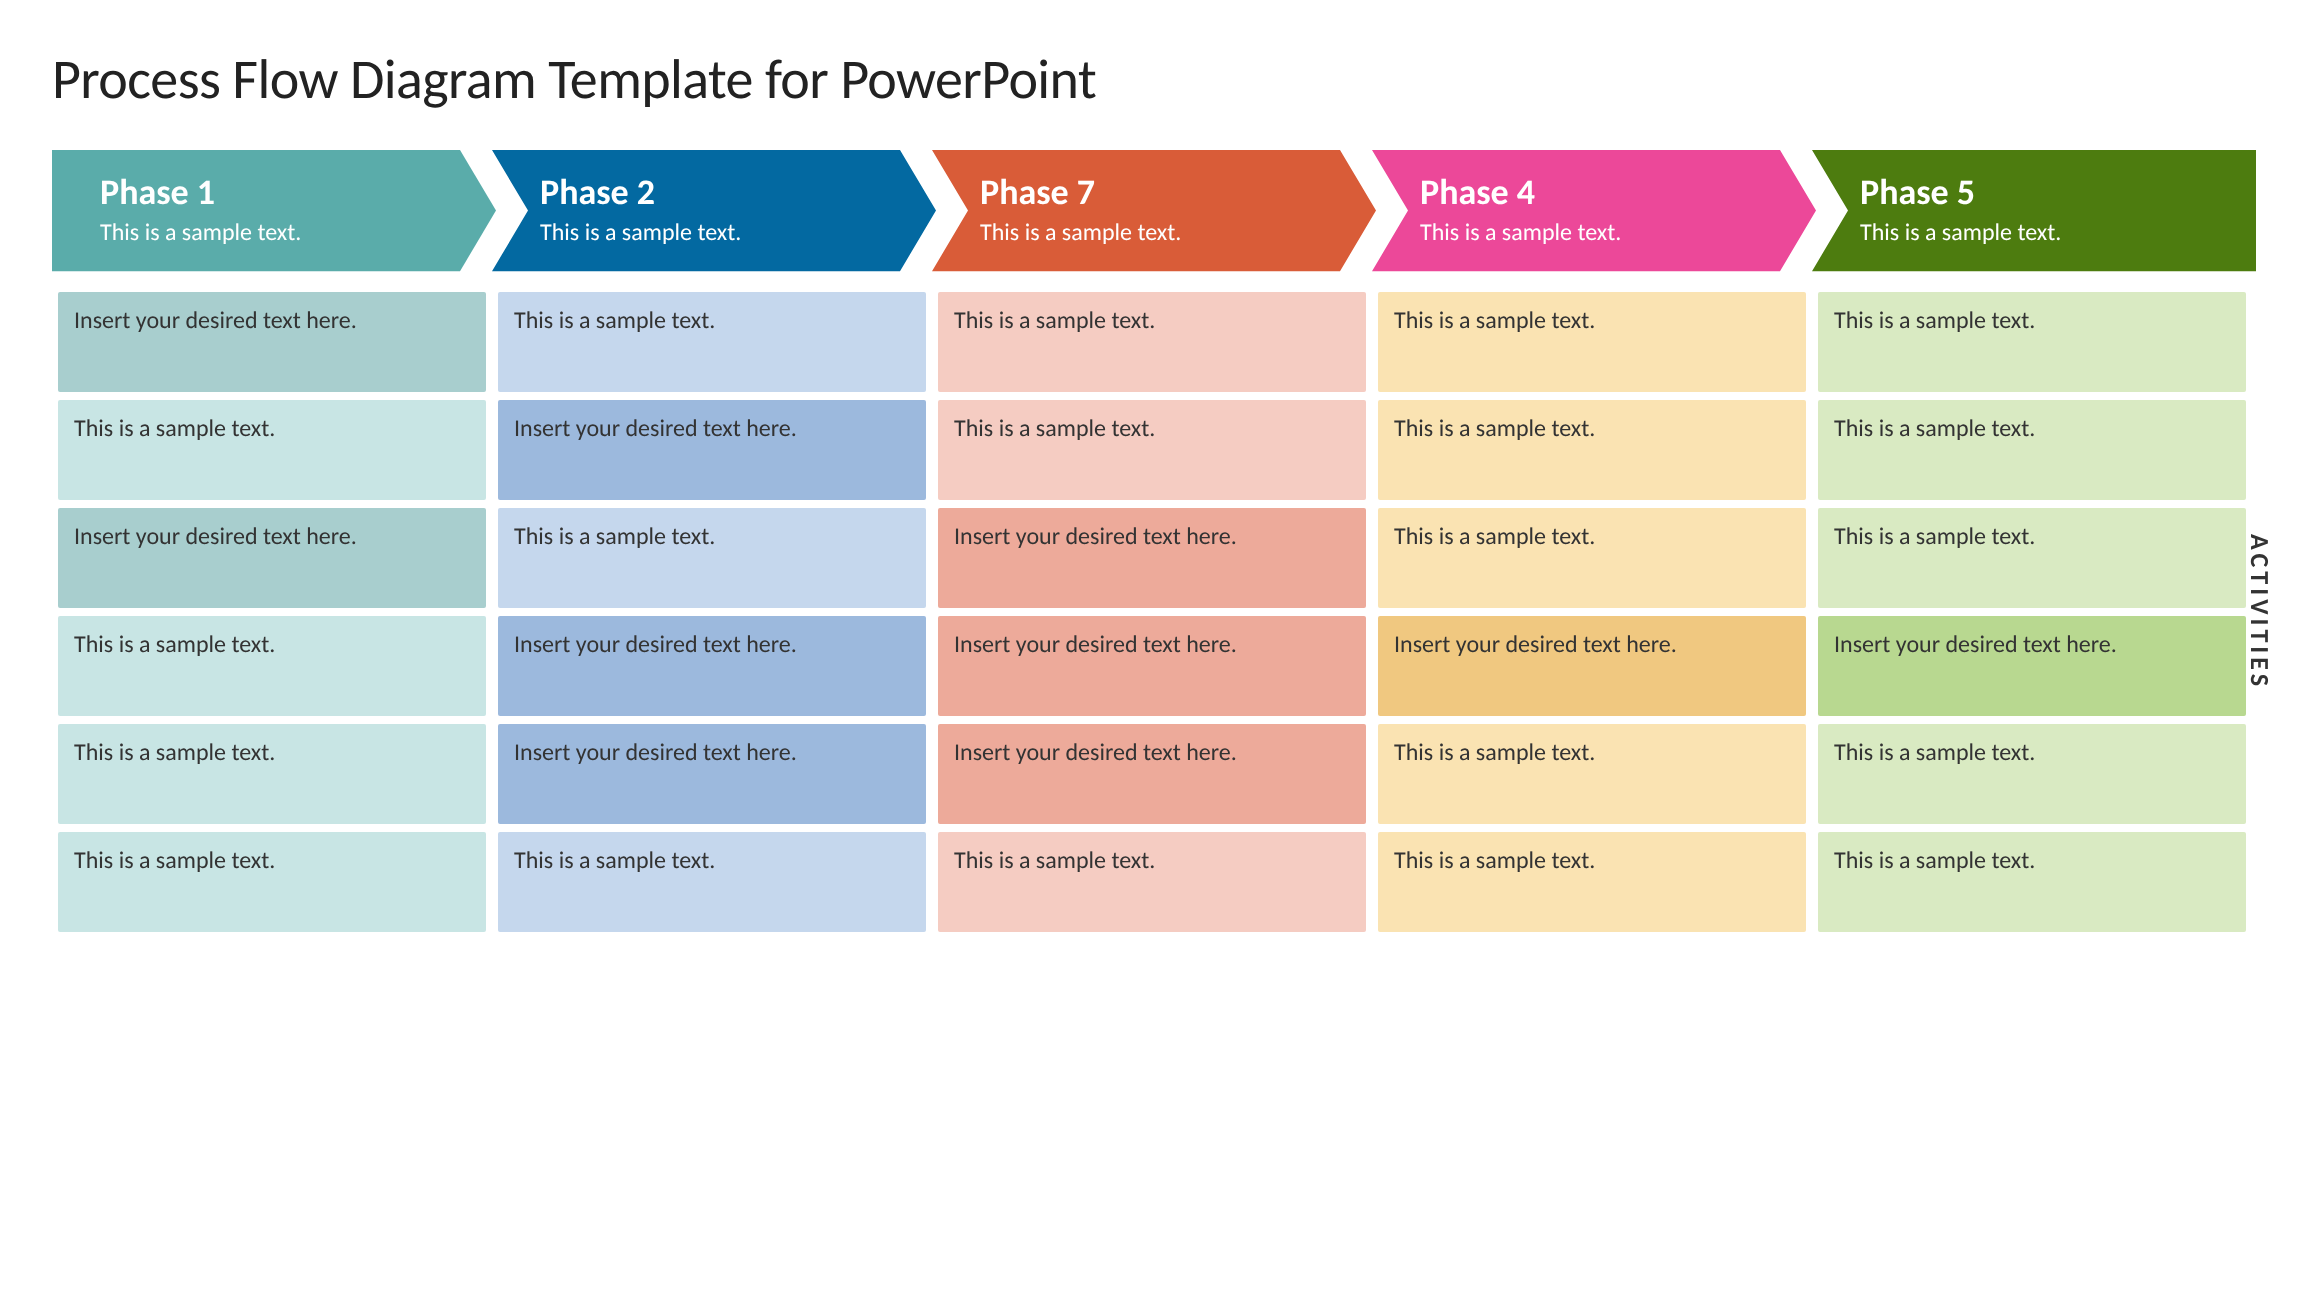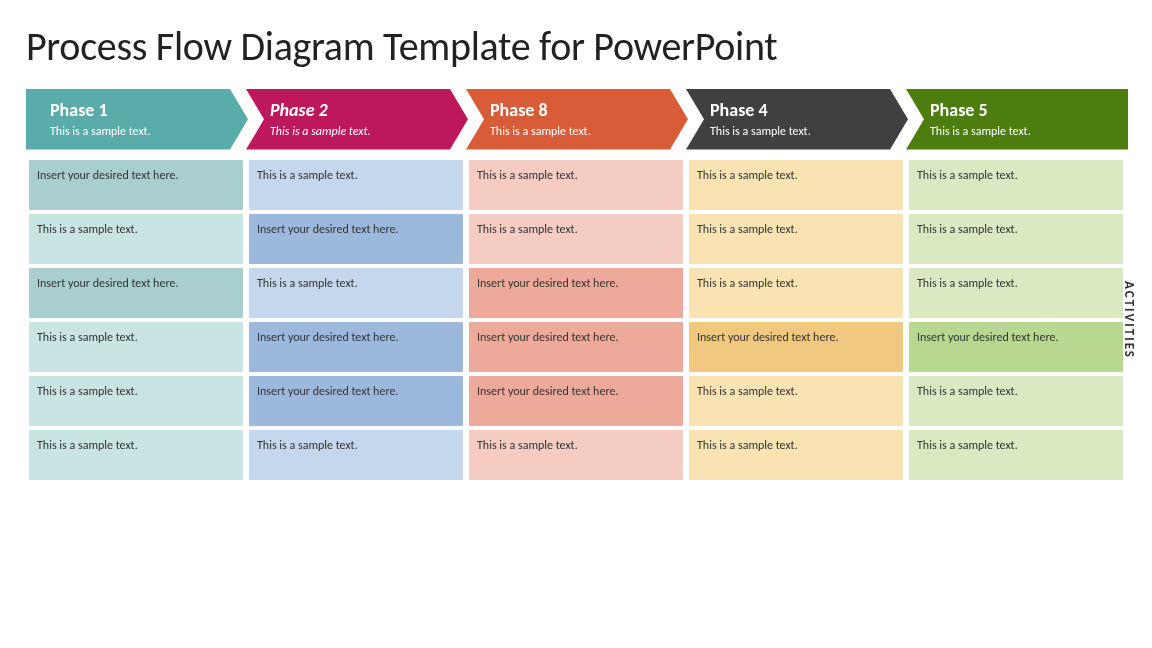--- a/index.html
+++ b/index.html
@@ -9,21 +9,21 @@
       background: #ffffff;
       font-family: 'Calibri', 'Arial', sans-serif;
       overflow: hidden;
     }
     .container {
       width: 1100px;
       margin: 0 auto;
       padding: 22px 0 0 0;
     }
     .title {
-      font-size: 40px;
+      font-size: 28px;
       font-weight: 400;
       color: #222222;
       margin-bottom: 18px;
       letter-spacing: -0.3px;
     }
     
     .phases-row {
       display: flex;
       align-items: stretch;
       margin-bottom: 10px;
@@ -53,23 +53,23 @@
       font-weight: 700;
       margin-bottom: 3px;
     }
     .phase-subtitle {
       font-size: 12px;
       font-weight: 400;
       line-height: 1.3;
     }
     
     .phase-1 { background-color: #5aacaa; }
-    .phase-2 { background-color: #be185d; font-style: italic; }
+    .phase-2 { background-color: #0369a1; }
     .phase-3 { background-color: #d95c38; }
-    .phase-4 { background-color: #404040; }
+    .phase-4 { background-color: #ec4899; }
     .phase-5 { background-color: #4d7c0f; }
 
     
     .table-section {
       display: flex;
       gap: 0;
       position: relative;
     }
     .activities-label {
       position: absolute;
@@ -122,21 +122,21 @@
   <div class="phases-row">
   <div class="phase-arrow phase-1">
         <div class="phase-title">Phase 1</div>
         <div class="phase-subtitle">This is a sample text.</div>
       </div>
       <div class="phase-arrow phase-2">
         <div class="phase-title">Phase 2</div>
         <div class="phase-subtitle">This is a sample text.</div>
       </div>
       <div class="phase-arrow phase-3">
-        <div class="phase-title">Phase 8</div>
+        <div class="phase-title">Phase 7</div>
         <div class="phase-subtitle">This is a sample text.</div>
       </div>
       <div class="phase-arrow phase-4">
         <div class="phase-title">Phase 4</div>
         <div class="phase-subtitle">This is a sample text.</div>
       </div>
       <div class="phase-arrow phase-5">
         <div class="phase-title">Phase 5</div>
         <div class="phase-subtitle">This is a sample text.</div>
       </div>

